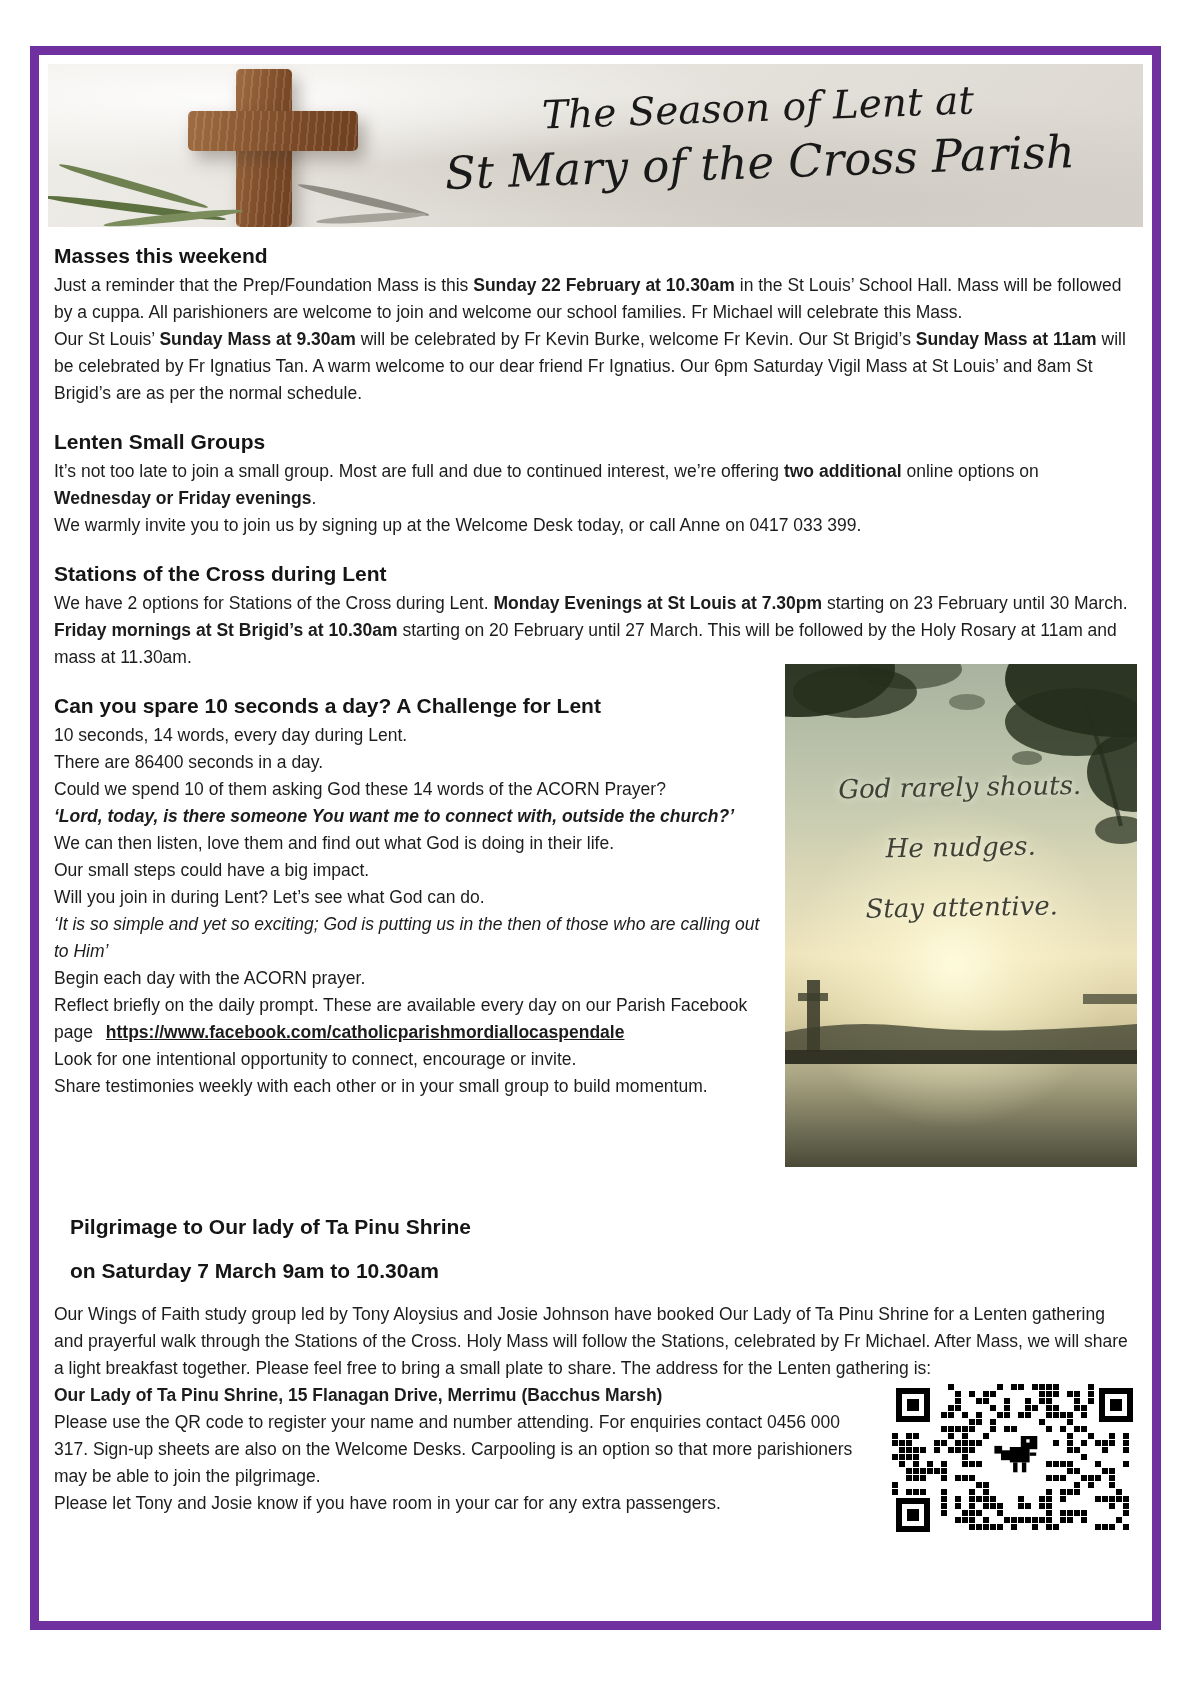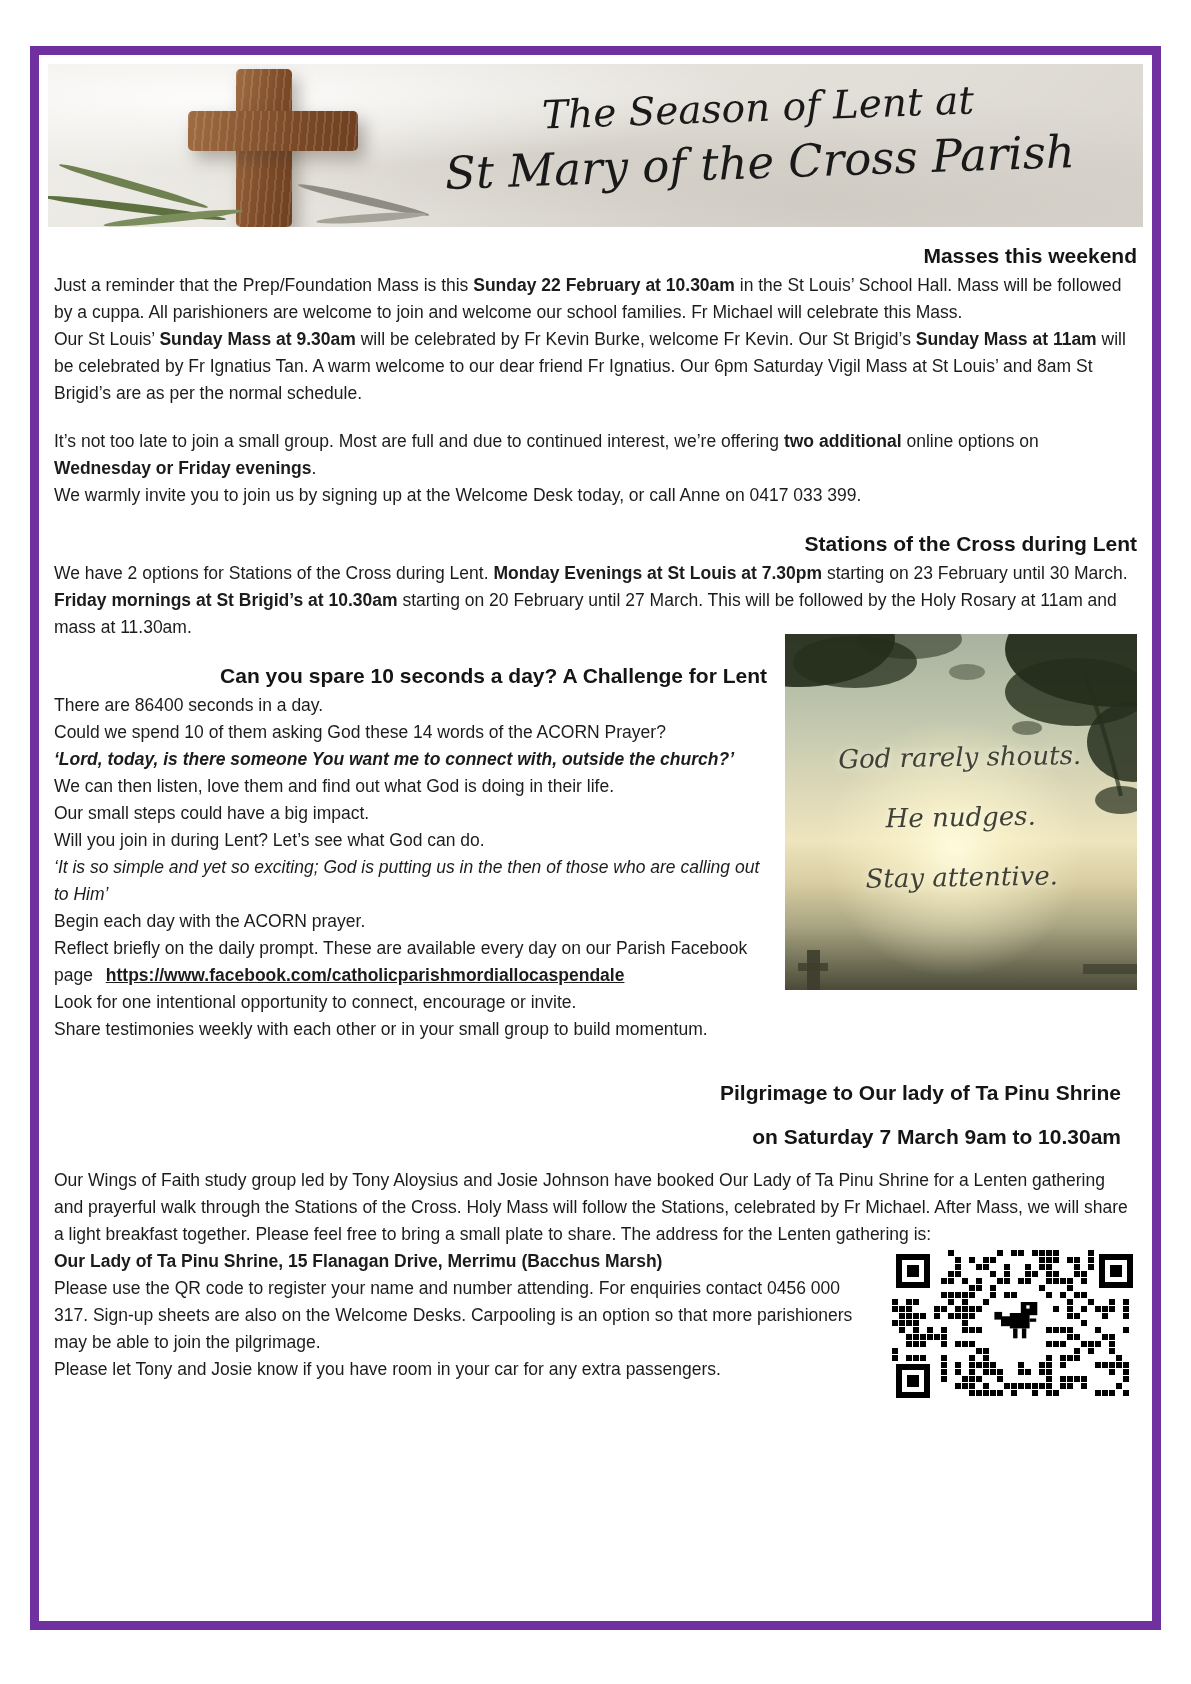--- a/index.html
+++ b/index.html
@@ -49,30 +49,30 @@
     text-align: center;
     font-family: "DejaVu Serif", serif; font-style: italic;
     color: #191919; transform: rotate(-2deg);
   }
   .bt1 { font-size: 39px; line-height: 52px; }
   .bt2 { font-size: 45px; line-height: 58px; }
   
   .content { padding: 0 6px; }
   section { margin-top: 21px; }
   section.first { margin-top: 15px; }
-  h2 { font-size: 21px; line-height: 28px; font-weight: 700; margin: 0 0 2px 0; color: #151515; text-align: right; }
+  h2 { font-size: 21px; line-height: 28px; font-weight: 700; margin: 0 0 2px 0; color: #151515; }
   h3 { font-size: 20px; line-height: 28px; font-weight: 700; margin: 3px 0 0 0; color: #151515; }
   p { margin: 0; font-size: 17.5px; line-height: 27px; }
   .b  { font-weight: 700; }
   .bi { font-weight: 700; font-style: italic; }
   .i  { font-style: italic; }
   .link { font-weight: 700; text-decoration: underline; color: #1c1c1c; cursor: pointer; margin-left: 8px; }
   
   .quote-img {
-    float: right; width: 352px; height: 356px;
+    float: right; width: 352px; height: 503px;
     margin: -28px 0 10px 18px;
     position: relative; overflow: hidden;
     background:
       radial-gradient(circle at 48% 60%, rgba(255,252,222,.95) 0%, rgba(255,248,208,.55) 18%, transparent 46%),
       linear-gradient(180deg, #a8b29f 0%, #c2c8ae 25%, #ded9b8 45%, #eee4bd 58%, #d8cda2 70%, #a9a482 82%, #6d6c54 93%, #4a4a38 100%);
   }
   .quote-img svg { position: absolute; inset: 0; }
   .quote-text {
     position: absolute; left: 0; right: 0; top: 108px;
     text-align: center;
@@ -111,20 +111,21 @@
 
   <div class="content">
 
     <section class="first">
       <h2>Masses this weekend</h2>
       <p><span>Just a reminder that the Prep/Foundation Mass is this </span><span style="font-weight: 700; margin-top: 20px;">Sunday 22 February at 10.30am</span><span> in the St Louis’ School Hall. Mass will be followed by a cuppa. All parishioners are welcome to join and welcome our school families. Fr Michael will celebrate this Mass.</span></p>
       <p><span>Our St Louis’ </span><span style="font-weight: 700;">Sunday Mass at 9.30am</span><span> will be celebrated by Fr Kevin Burke, welcome Fr Kevin. Our St Brigid’s </span><span style="font-weight: 700;">Sunday Mass at 11am</span><span> will be celebrated by Fr Ignatius Tan. A warm welcome to our dear friend Fr Ignatius. Our 6pm Saturday Vigil Mass at St Louis’ and 8am St Brigid’s are as per the normal schedule.</span></p>
     </section>
 
     <section>
+      <h2>Lenten Small Groups</h2>
       <p><span>It’s not too late to join a small group. Most are  full  and due to continued interest, we’re offering </span><span style="font-weight: 700;">two additional</span><span> online options on </span><span style="font-weight: 700; text-align: center;">Wednesday or Friday evenings</span><span>.</span></p>
       <p>We warmly invite you to join us by signing up at the Welcome Desk today, or call Anne on 0417 033 399.</p>
     </section>
 
     <section>
       <h2>Stations of the Cross during Lent</h2>
       <p><span>We have 2 options for Stations of the Cross during Lent. </span><span style="font-weight: 700;">Monday Evenings at St Louis at 7.30pm</span><span> starting on 23 February until 30 March. </span><span style="font-weight: 700;">Friday mornings at St Brigid’s at 10.30am</span><span> starting on 20 February until 27 March. This will be followed by the Holy Rosary at 11am and mass at 11.30am.</span></p>
     </section>
 
     <section class="clearfix">
@@ -151,20 +152,21 @@
           <rect x="0" y="386" width="352" height="14" fill="#2c2c20" opacity=".85"></rect>
         </svg>
         <div class="quote-text">
           <div>God rarely shouts.</div>
           <div>He nudges.</div>
           <div>Stay attentive.</div>
         </div>
       </div>
 
       <h2>Can you spare 10 seconds a day? A Challenge for Lent</h2>
+      <p>10 seconds, 14 words, every day during Lent.</p>
       <p>There are 86400 seconds in a day.</p>
       <p>Could we spend 10 of them asking God these 14 words of the ACORN Prayer?</p>
       <p class="bi">‘Lord, today, is there someone You want me to connect with, outside the church?’</p>
       <p>We can then listen, love them and find out what God is doing in their life.</p>
       <p>Our small steps could have a big impact.</p>
       <p>Will you join in during Lent? Let’s see what God can do.</p>
       <p class="i">‘It is so simple and yet so exciting; God is putting us in the then of those who are calling out to Him’</p>
 
       <p>Begin each day with the ACORN prayer.</p>
       <p><span>Reflect briefly on the daily prompt. These are available every day on our Parish Facebook page </span><span class="link">https://www.facebook.com/catholicparishmordiallocaspendale</span></p>

